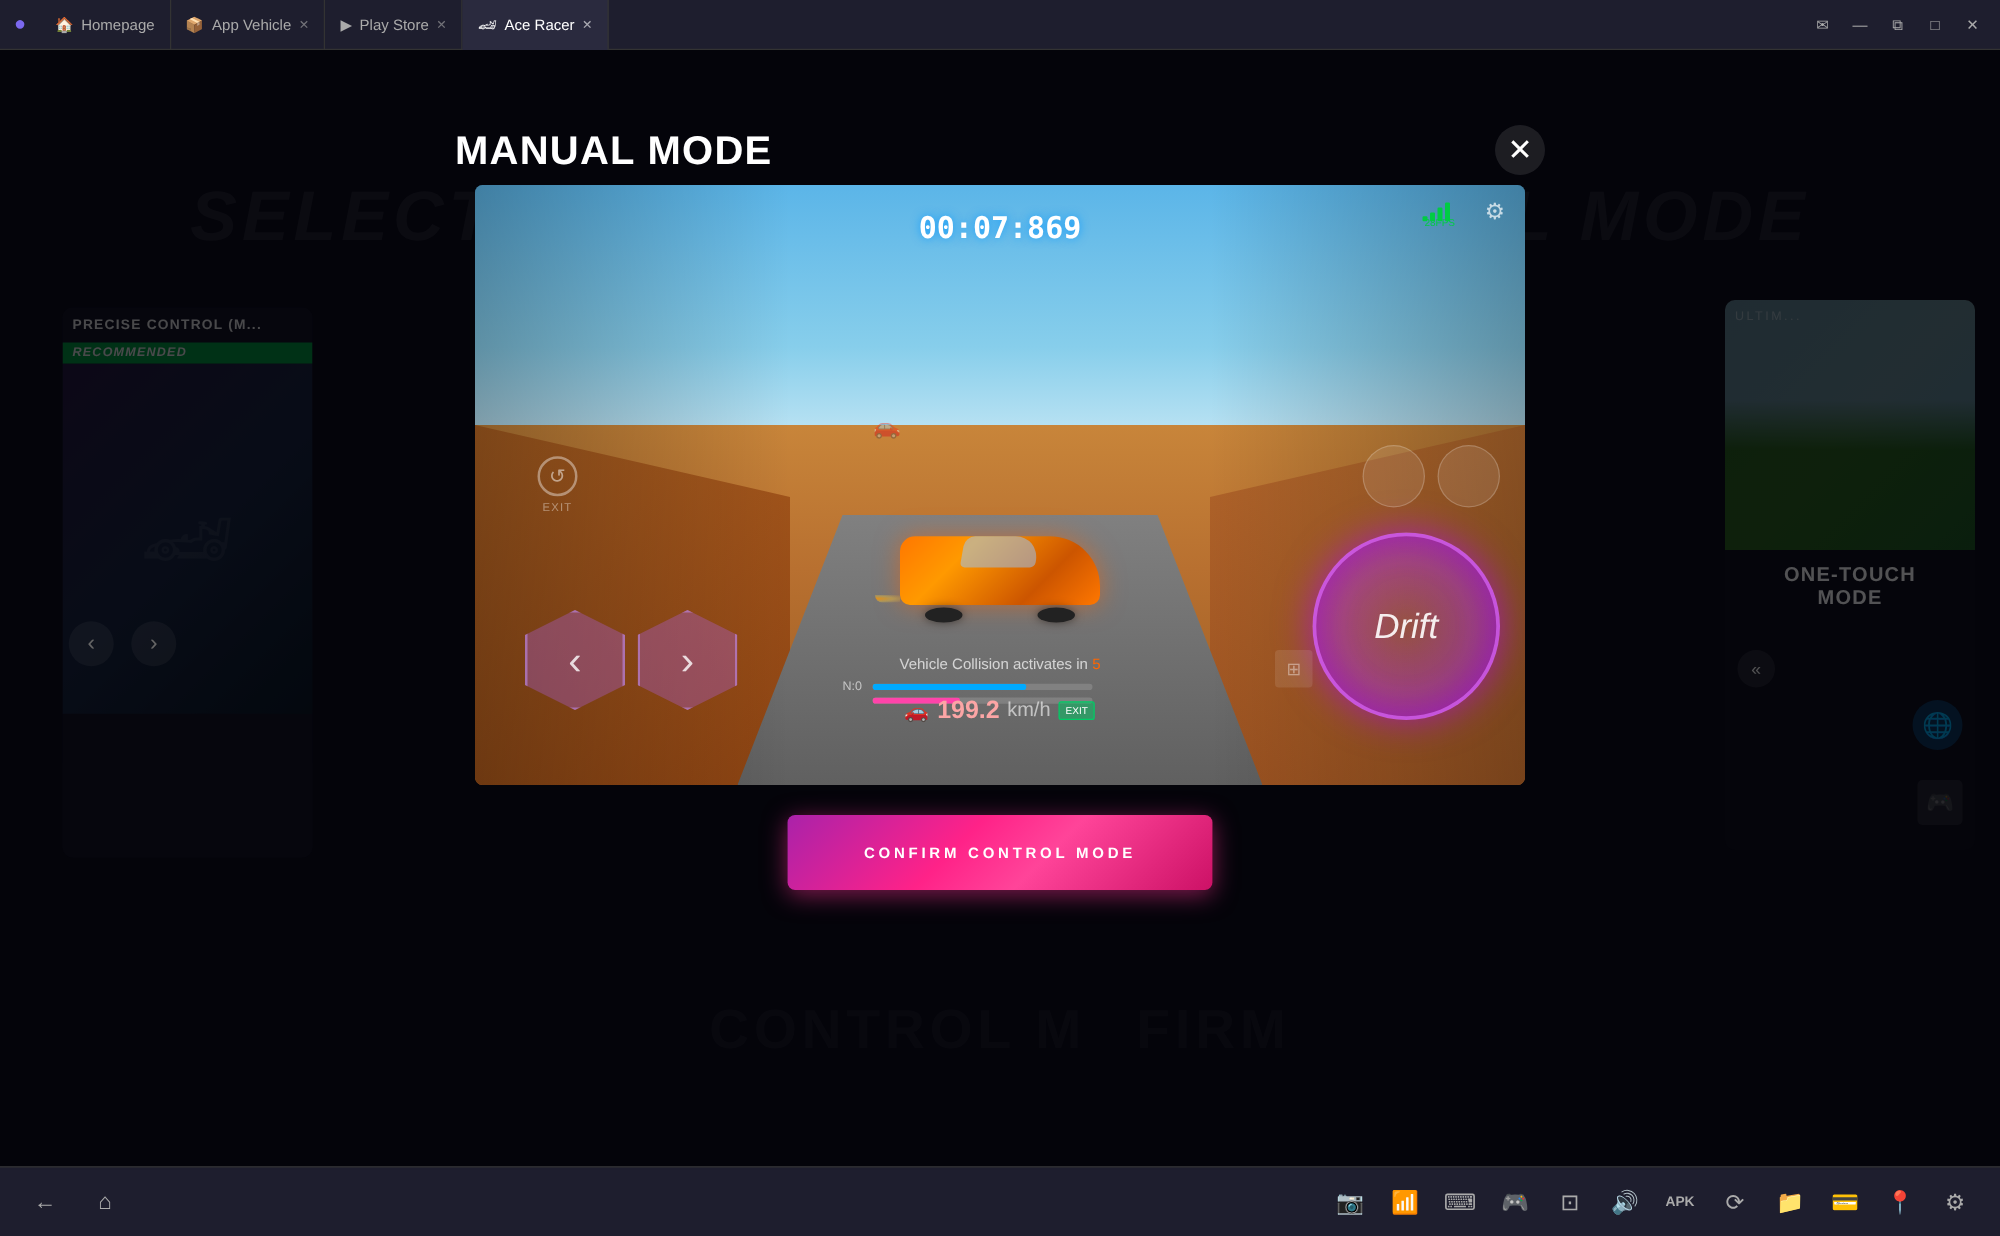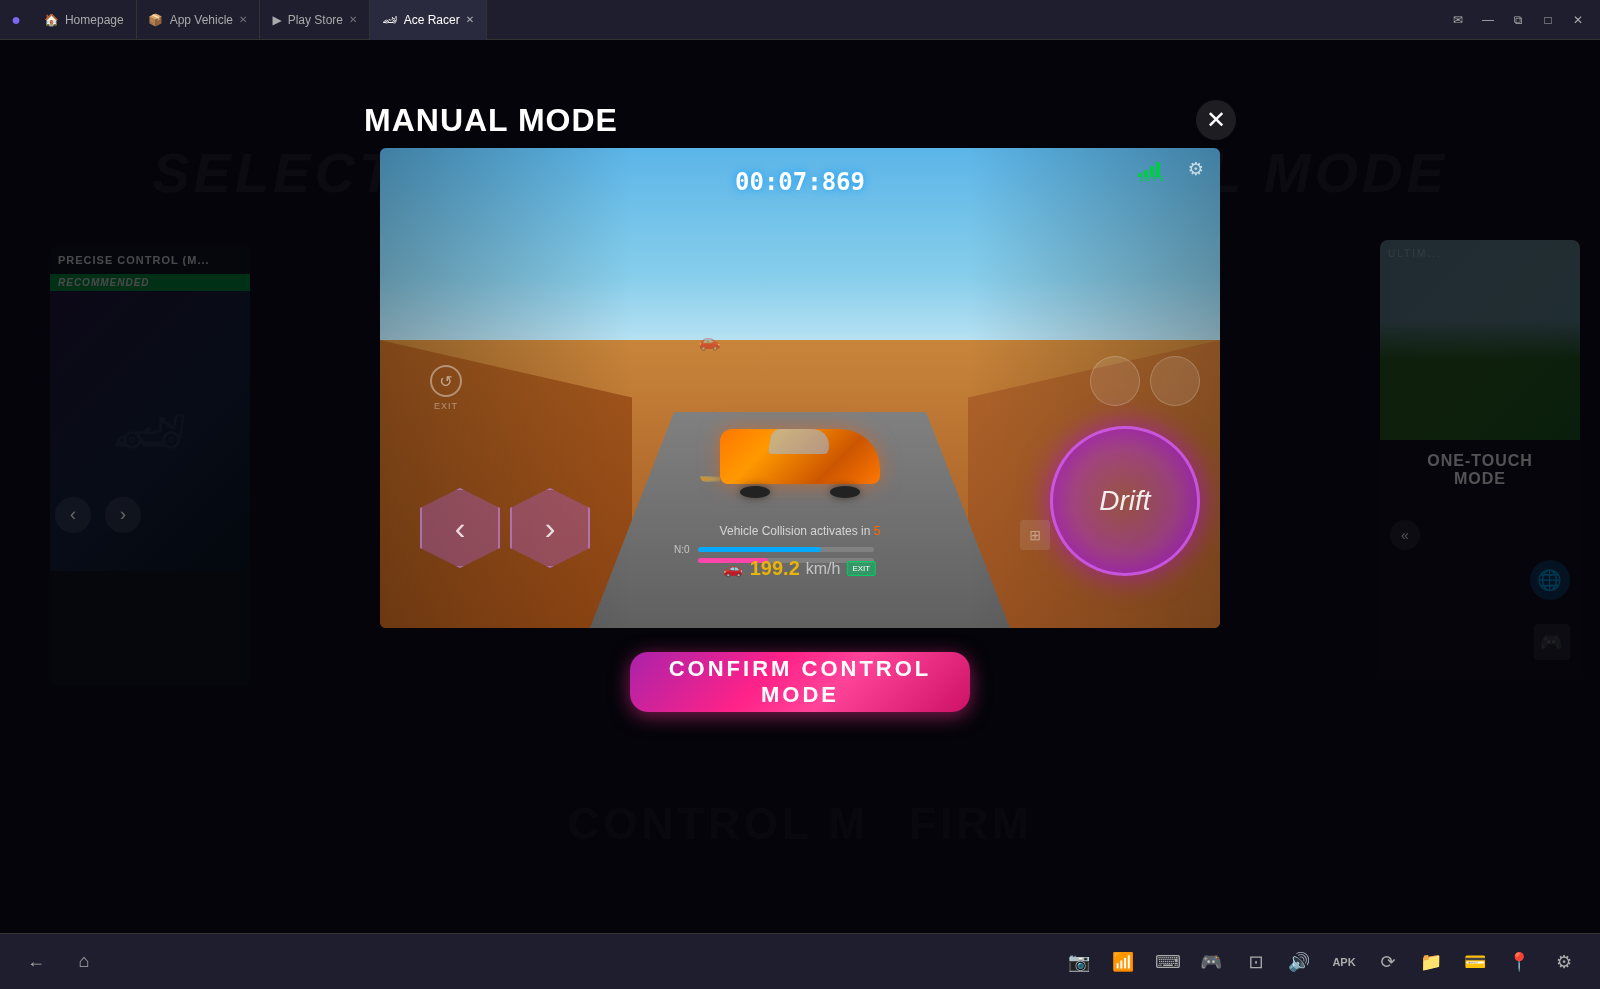--- a/index.html
+++ b/index.html
@@ -561,21 +561,21 @@
       transform: translateX(-50%);
       font-size: 11px;
       color: rgba(255,255,255,0.8);
       display: flex;
       align-items: center;
       gap: 6px;
     }
     .speed-value {
       font-size: 20px;
       font-weight: bold;
-      color: #eab308;
+      color: #fca5a5;
     }
     .exit-btn-hud {
       background: rgba(0,200,100,0.5);
       border: 1px solid #00cc66;
       padding: 2px 5px;
       font-size: 8px;
       color: #fff;
       border-radius: 2px;
     }
     .grid-icon-hud {
@@ -597,22 +597,22 @@
     .confirm-btn-container {
       margin: 24px auto 0;
       width: 340px;
       position: relative;
     }
     .confirm-btn {
       width: 340px;
       height: 60px;
       background: linear-gradient(135deg, #aa22aa 0%, #ff2288 40%, #ff4499 60%, #cc1166 100%);
       border: none;
-      border-radius: 18px;
-      font-size: 22px;
+      border-radius: 6px;
+      font-size: 12px;
       font-weight: 900;
       letter-spacing: 3px;
       color: #fff;
       cursor: pointer;
       text-transform: uppercase;
       box-shadow: 0 4px 20px rgba(255,50,150,0.5);
       display: flex;
       align-items: center;
       justify-content: center;
     }

